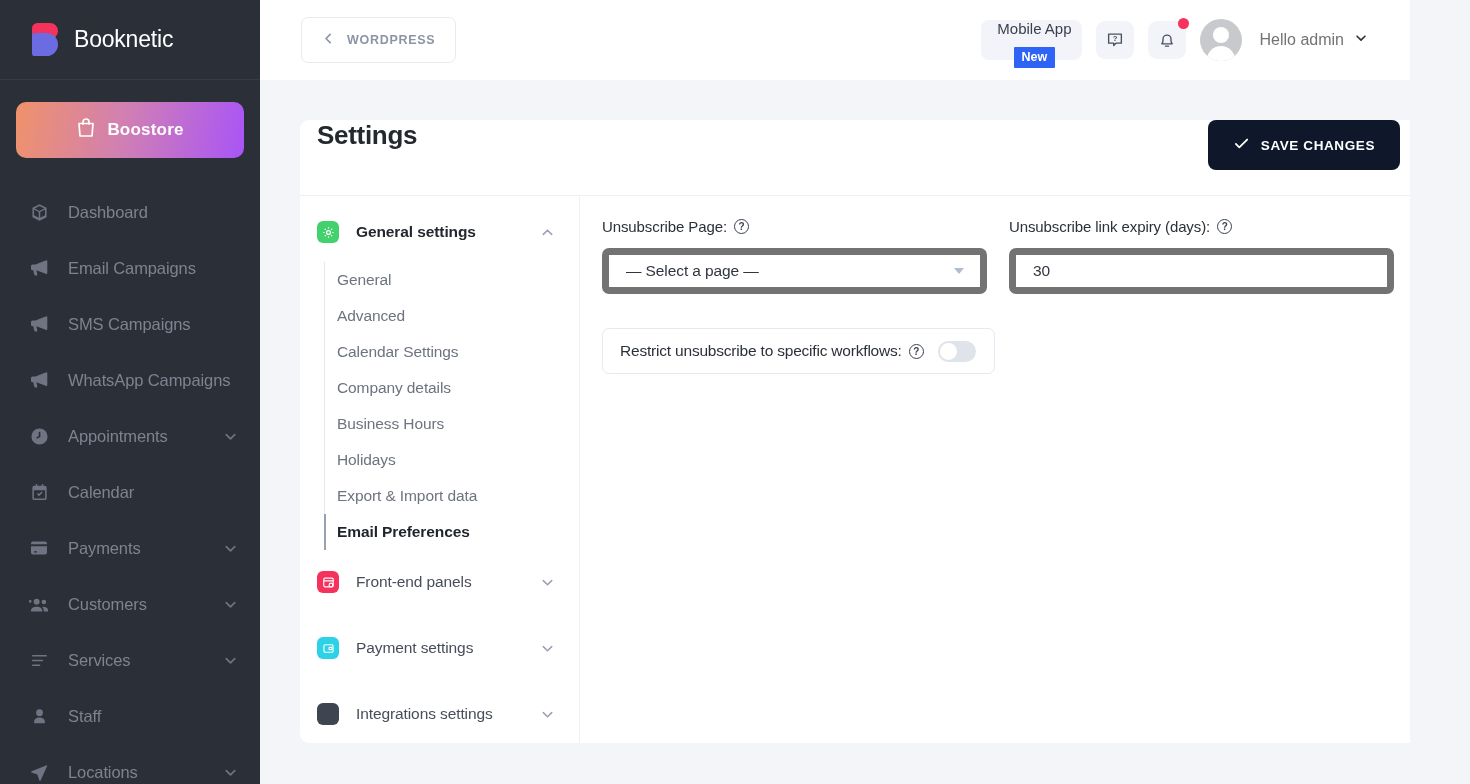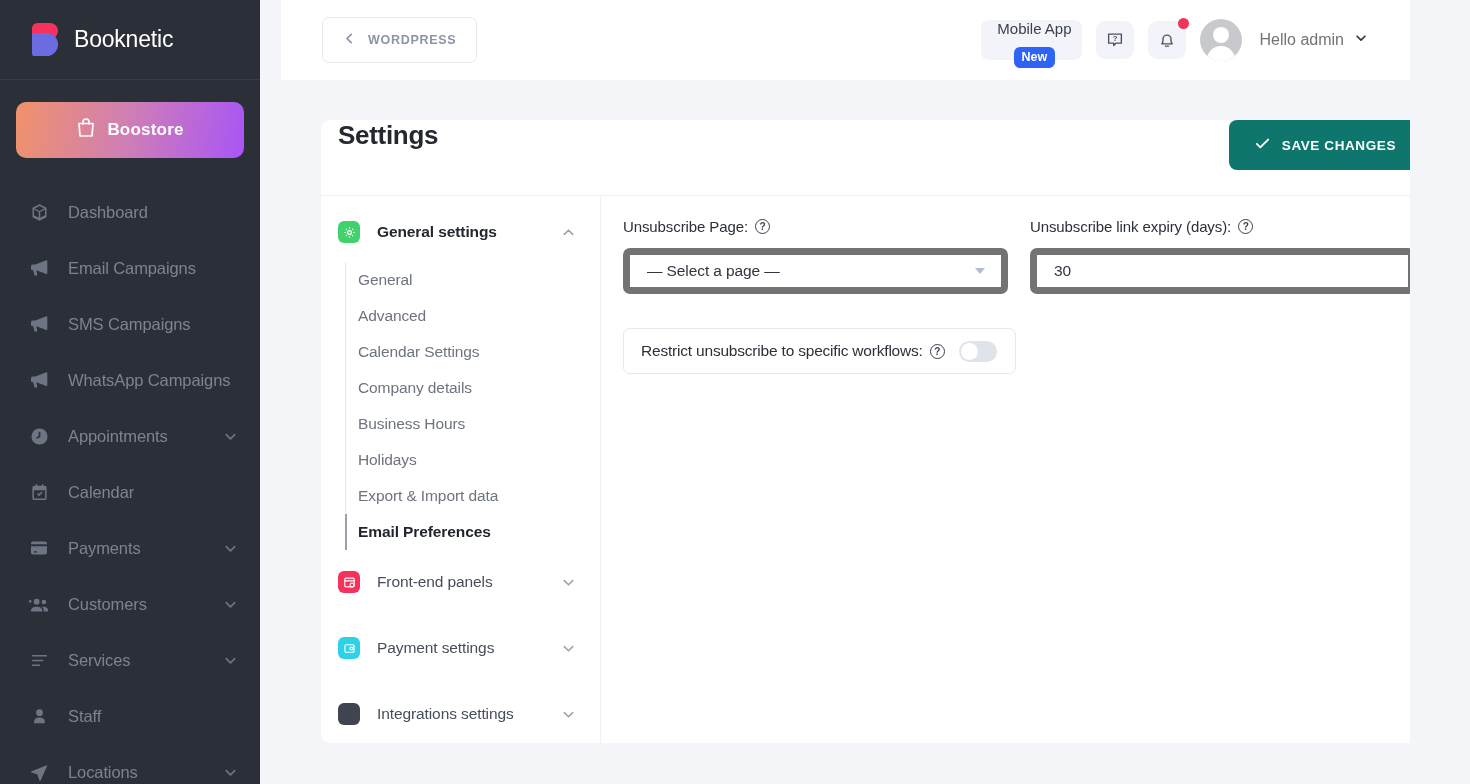--- a/index.html
+++ b/index.html
@@ -6,21 +6,21 @@
   * { box-sizing: border-box; margin: 0; padding: 0; }
 
   html, body {
     width: 1470px;
     height: 784px;
     overflow: hidden;
     font-family: "Liberation Sans", sans-serif;
     background: #f4f5f9;
   }
 
-  .app { position: relative; width: 1410px; height: 784px; display: flex; gap: 21px; }
+  .app { position: relative; width: 1410px; height: 784px; display: flex; }
 
   
   .sidebar {
     width: 260px;
     height: 784px;
     background: #2b2f38;
     flex: 0 0 260px;
     display: flex;
     flex-direction: column;
     overflow: hidden;
@@ -136,21 +136,21 @@
     cursor: pointer;
     flex-direction: column;
   }
   .mobile-app .ma-label { font-size: 15px; color: #3a3f4c; }
   .badge-new {
     background: #2f63f6;
     color: #fff;
     font-size: 12.5px;
     font-weight: bold;
     padding: 3px 8px 4px;
-    border-radius: 6px;
+    border-radius: 1px;
   }
   .icon-btn {
     position: relative;
     width: 38px; height: 38px;
     background: #f2f4f9;
     border-radius: 9px;
     display: inline-flex;
     align-items: center;
     justify-content: center;
     color: #4b5162;
@@ -221,21 +221,21 @@
   .page-title {
     font-size: 26px;
     color: #24282f;
     font-weight: bold;
     letter-spacing: -0.3px;
   }
   .card-head-spacer { flex: 1 1 auto; }
   .save-btn {
     height: 50px;
     padding: 0 25px;
-    background: #0f766e;
+    background: #0f172a;
     color: #ffffff;
     border: none;
     border-radius: 8px;
     font-size: 13.5px;
     font-weight: bold;
     letter-spacing: 0.6px;
     display: inline-flex;
     align-items: center;
     gap: 11px;
     cursor: pointer;

